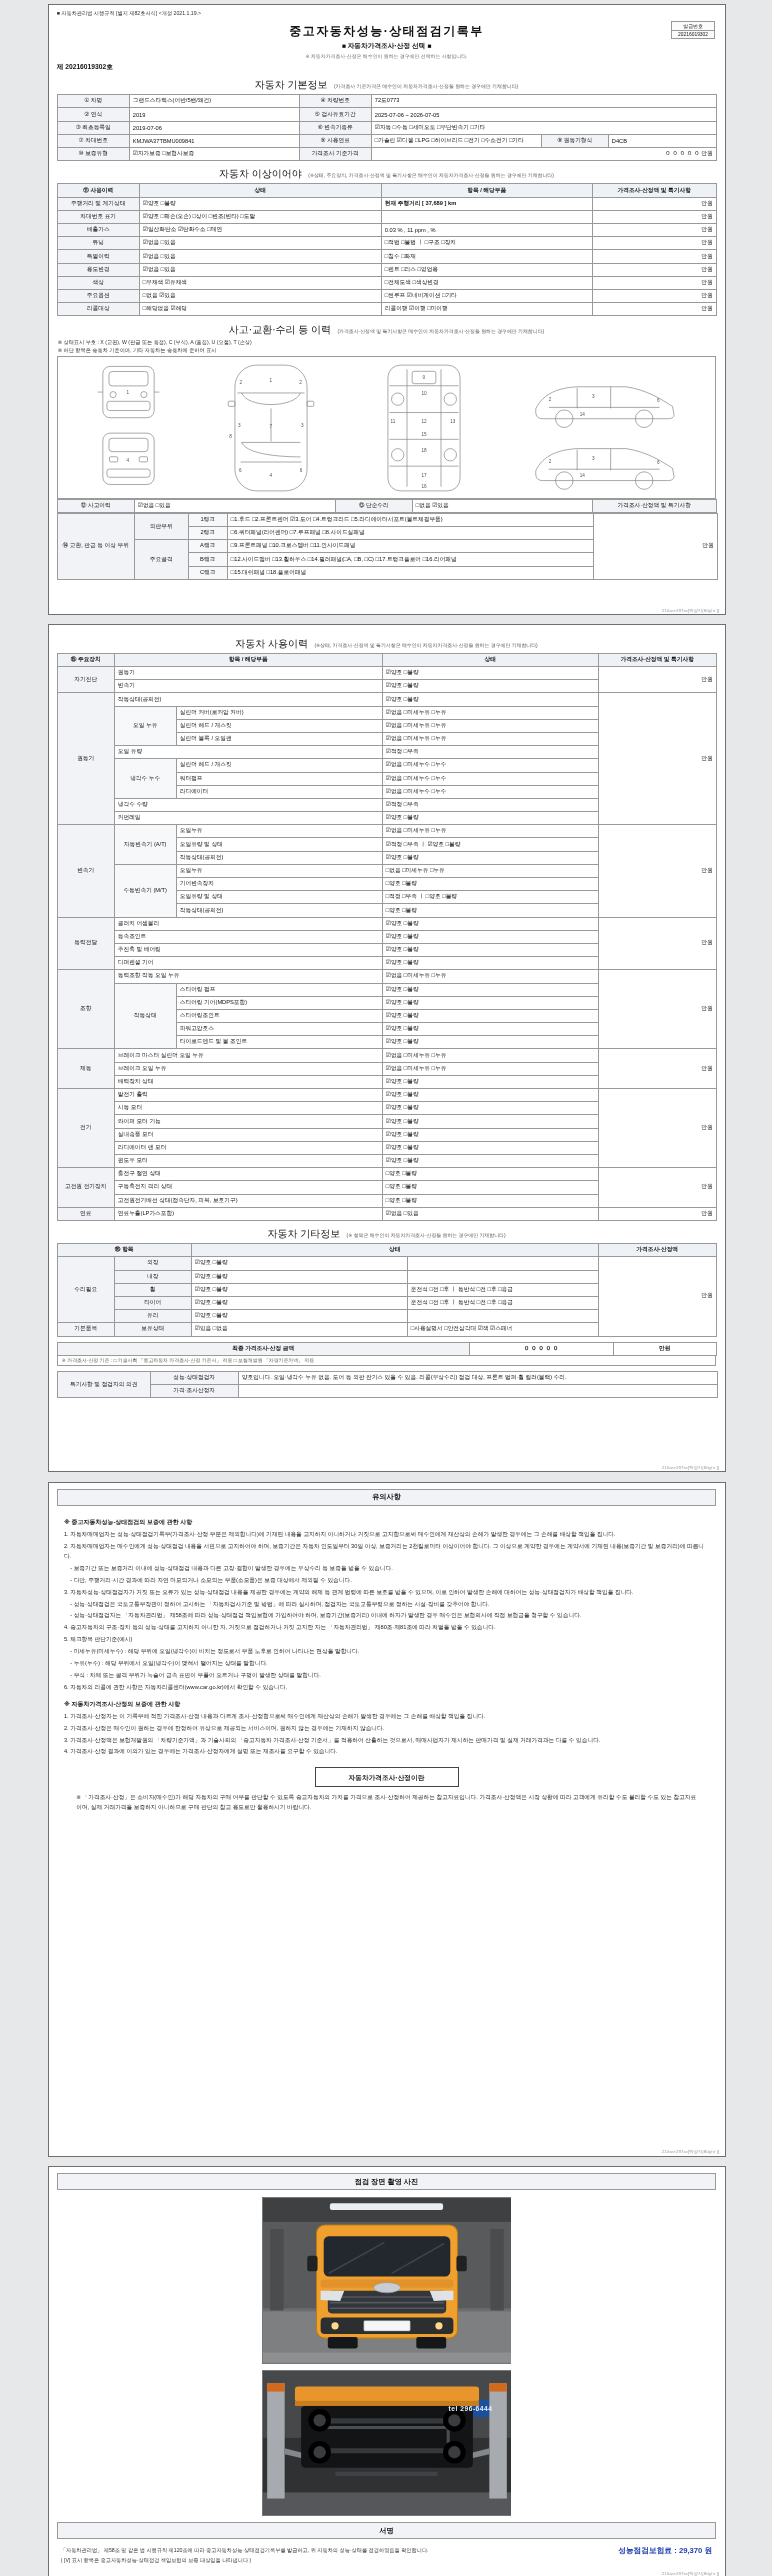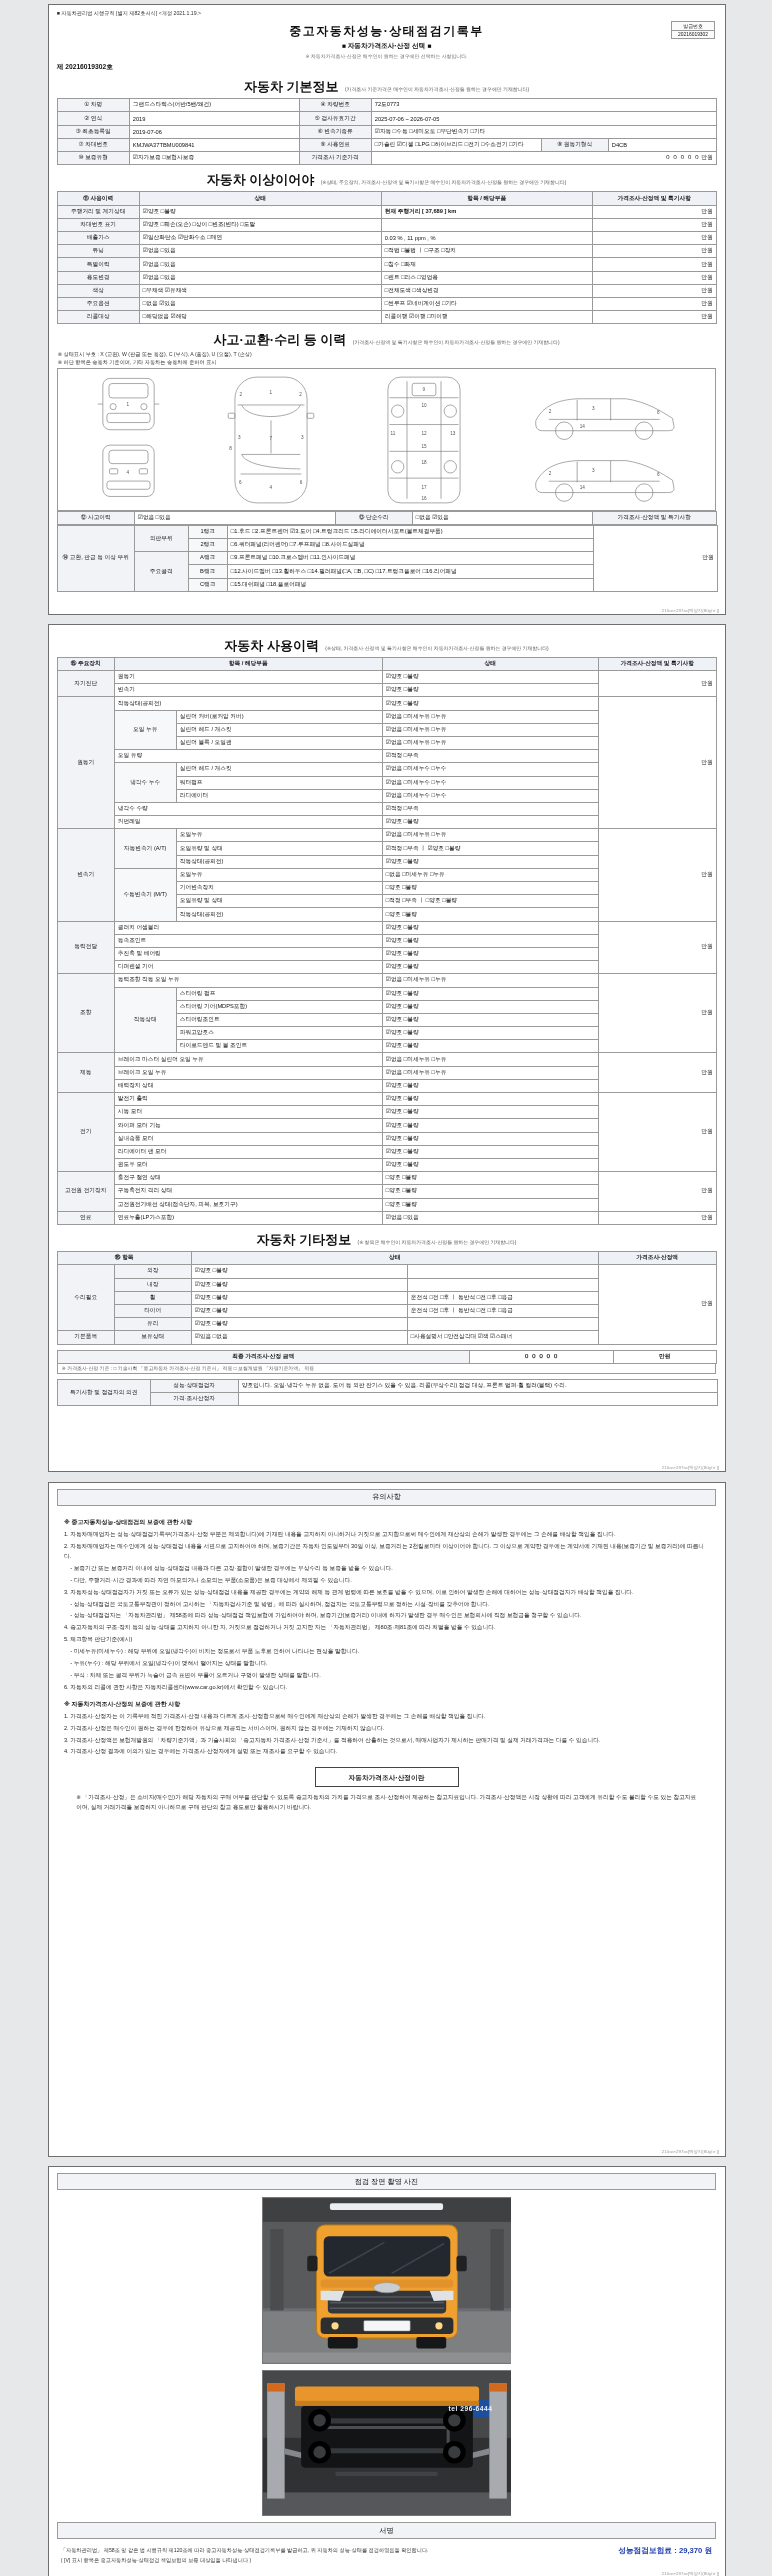--- a/index.html
+++ b/index.html
@@ -10,39 +10,39 @@
   .p1{min-height:611px}.p2{min-height:848px}.p3{min-height:675px}.p4{min-height:381px}
   .pfoot{position:absolute;right:5.2px;bottom:1.5px;font-size:4.4px;color:#999}
   .lawref{font-size:5.2px;color:#333}
   .title{font-size:12px;font-weight:bold;text-align:center;letter-spacing:1.5px;margin-top:6px}
   .subtitle{font-size:6.7px;font-weight:bold;text-align:center;margin-top:2.1px}
   .hnote{font-size:4.9px;color:#666;text-align:center;margin-top:1.5px}
   .issuebox{position:absolute;right:9.3px;top:15.5px;border-collapse:collapse;font-size:4.9px}
   .issuebox td{border:0.5px solid #999;padding:1px 6.2px;text-align:center;background:#fbfbfc}
   .docno{font-size:6.7px;font-weight:bold;margin:4.1px 0 1px}
   .sechead{text-align:center;margin:6.2px 0 2.1px}
-  .sectitle{font-size:13px;font-weight:bold}
+  .sectitle{font-size:10px;font-weight:normal}
   .secsub{font-size:4.9px;color:#555;margin-left:4.1px}
   table.tbl{border-collapse:collapse;width:100%;font-size:5.7px;table-layout:fixed}
   .tbl td{border:0.5px solid #9a9a9a;padding:2.1px 3.1px;vertical-align:middle;overflow:hidden}
   .lbl{background:#f1f3f7;text-align:center}
   .thead td{background:#eef1f6;text-align:center;font-weight:bold}
   .c{text-align:center}
   .price{text-align:right;vertical-align:middle}
   .gname{background:#f1f3f7;text-align:center}
   .part{background:#f7f8fa;text-align:center}
   .legend{font-size:5.2px;color:#333;margin:1.5px 1px}
   .diagram{border:0.5px solid #9a9a9a;margin:2.1px 0 0;padding:3.1px 5.2px;display:flex;justify-content:space-around;align-items:center;height:143px;background:#fff}
   .diagram svg{flex:none}
   .dv{stroke:#7f7f7f;stroke-width:1.3;fill:none}
   .dn{font-size:9px;fill:#555;font-family:"Liberation Sans",sans-serif}
   .mileage{font-weight:bold}
   .finalrow td{font-weight:bold}
   .basisline{font-size:4.9px;color:#555;border:0.5px solid #9a9a9a;border-top:none;padding:1.5px 4.1px}
-  .nhead{text-align:center;font-weight:normal;font-size:7.2px;border:0.5px solid #9a9a9a;background:#f1f3f7;padding:2.6px;margin-top:1px}
+  .nhead{text-align:center;font-weight:bold;font-size:7.2px;border:0.5px solid #9a9a9a;background:#f1f3f7;padding:2.6px;margin-top:1px}
   .nbody{font-size:5.7px;line-height:1.72;padding:5.2px 7.2px 2.1px;color:#1c1c1c}
   .ntitle{font-weight:bold;font-size:6px;margin:6.2px 0 2.6px}
   .ni{margin:2.1px 0;white-space:pre-wrap}
   .defbox{border:0.8px solid #444;width:144px;margin:10.3px auto 5.2px;text-align:center;font-weight:bold;font-size:6.7px;padding:3.1px 2.1px}
   .deftext{font-size:5.7px;line-height:1.7;padding:1px 12.4px 4.1px;color:#1c1c1c}
   .photowrap{width:249px;margin:6.2px auto;position:relative;border:0.5px solid #777;font-size:0;background:#333}
   .ph2cap{position:absolute;right:17.5px;top:34px;color:#eaf2ff;font-size:6.7px;font-weight:bold;letter-spacing:0.5px}
   .signbody{display:flex;justify-content:space-between;align-items:flex-start;padding:6.2px 4.1px 2.1px;gap:28px}
   .signlines{font-size:5.2px;color:#333;line-height:1.7}
   .signlines p{margin:1px 0}

